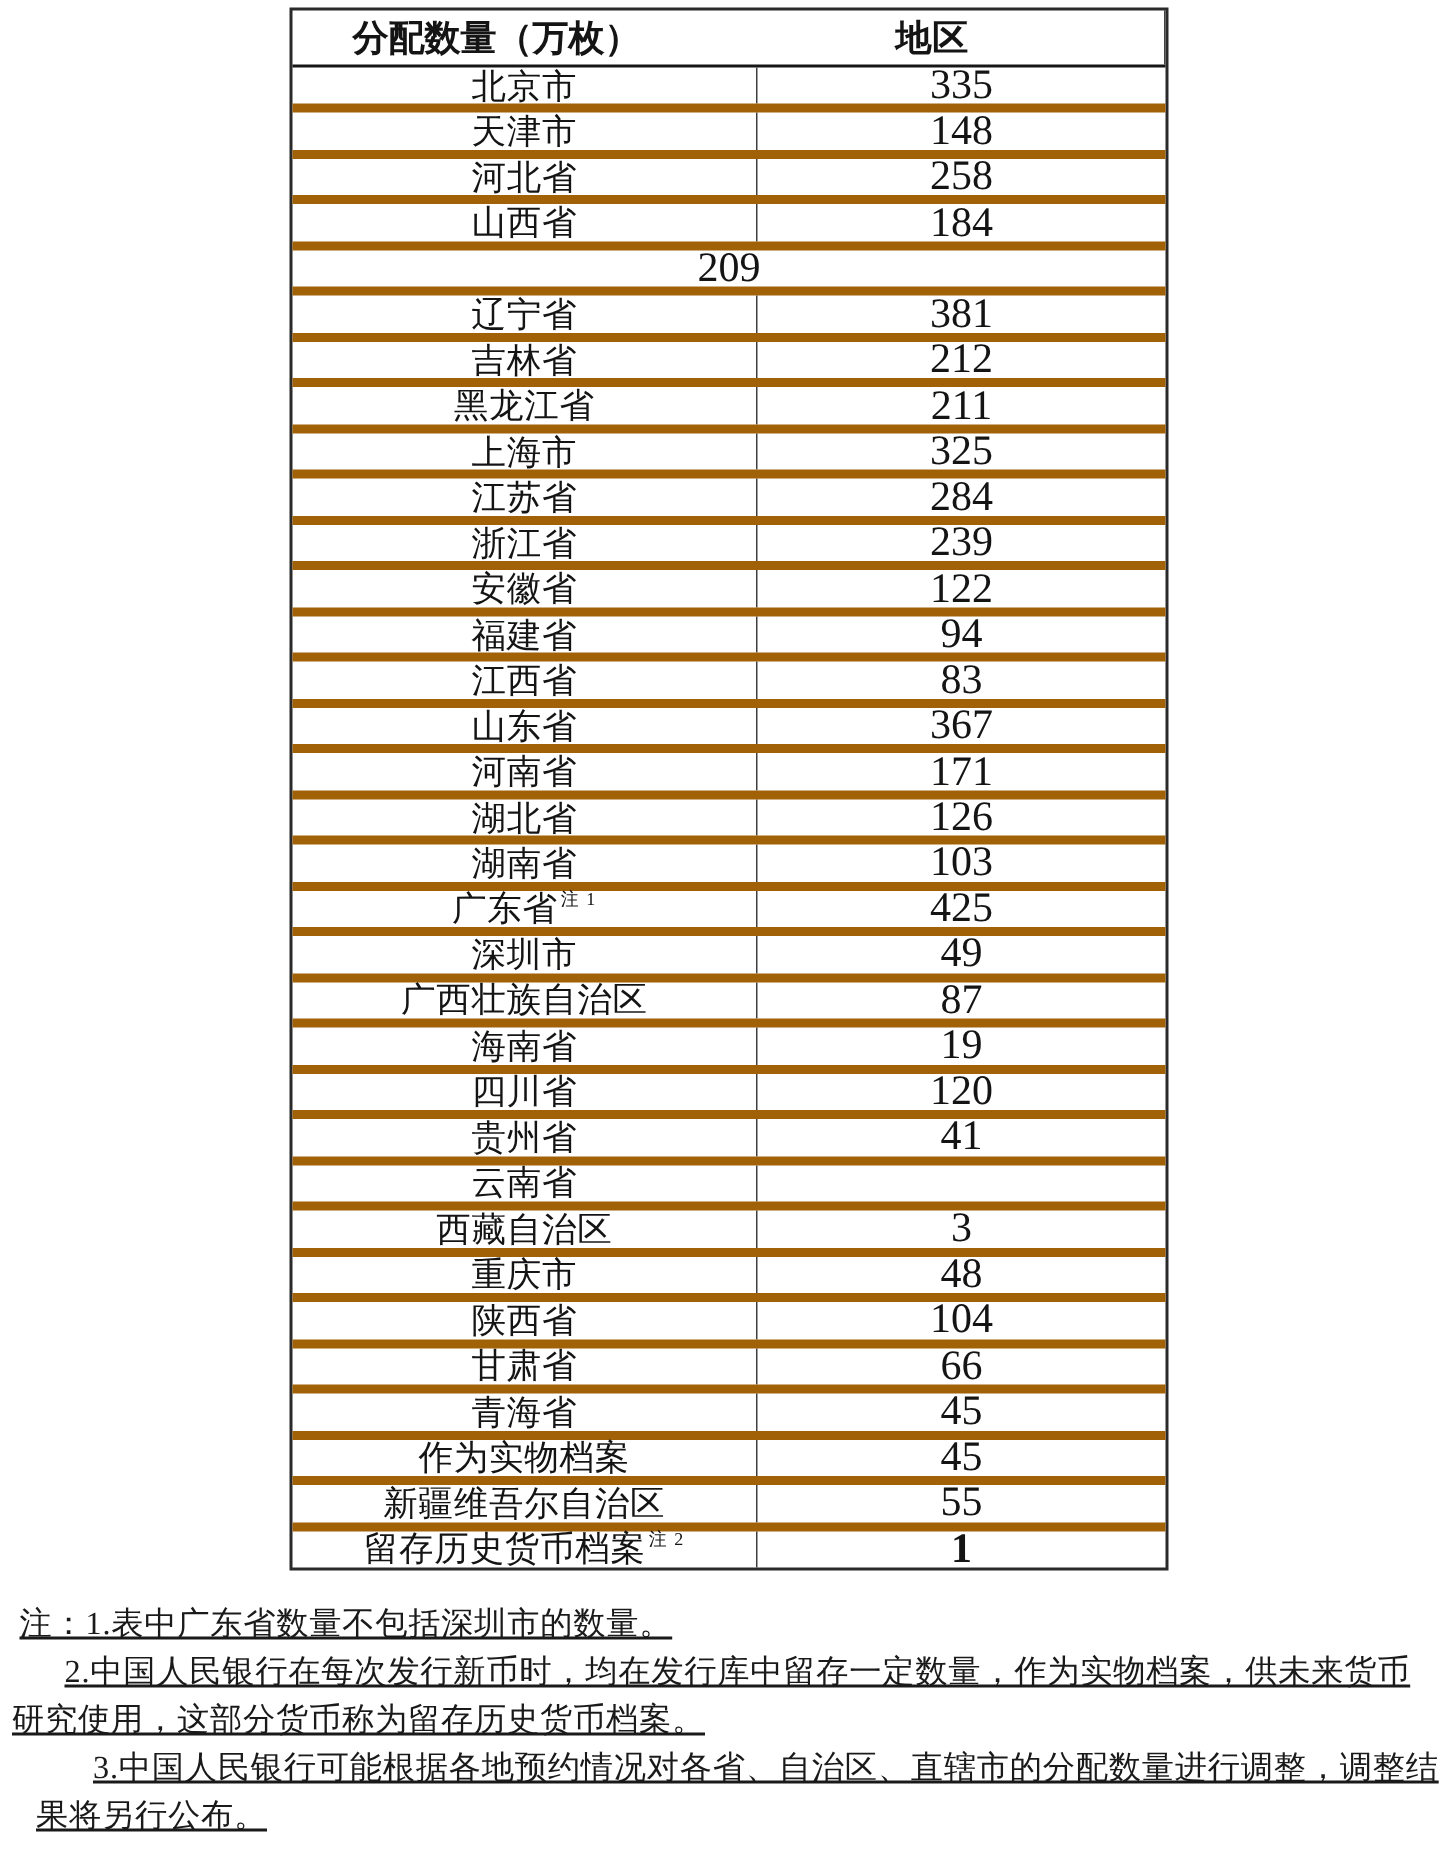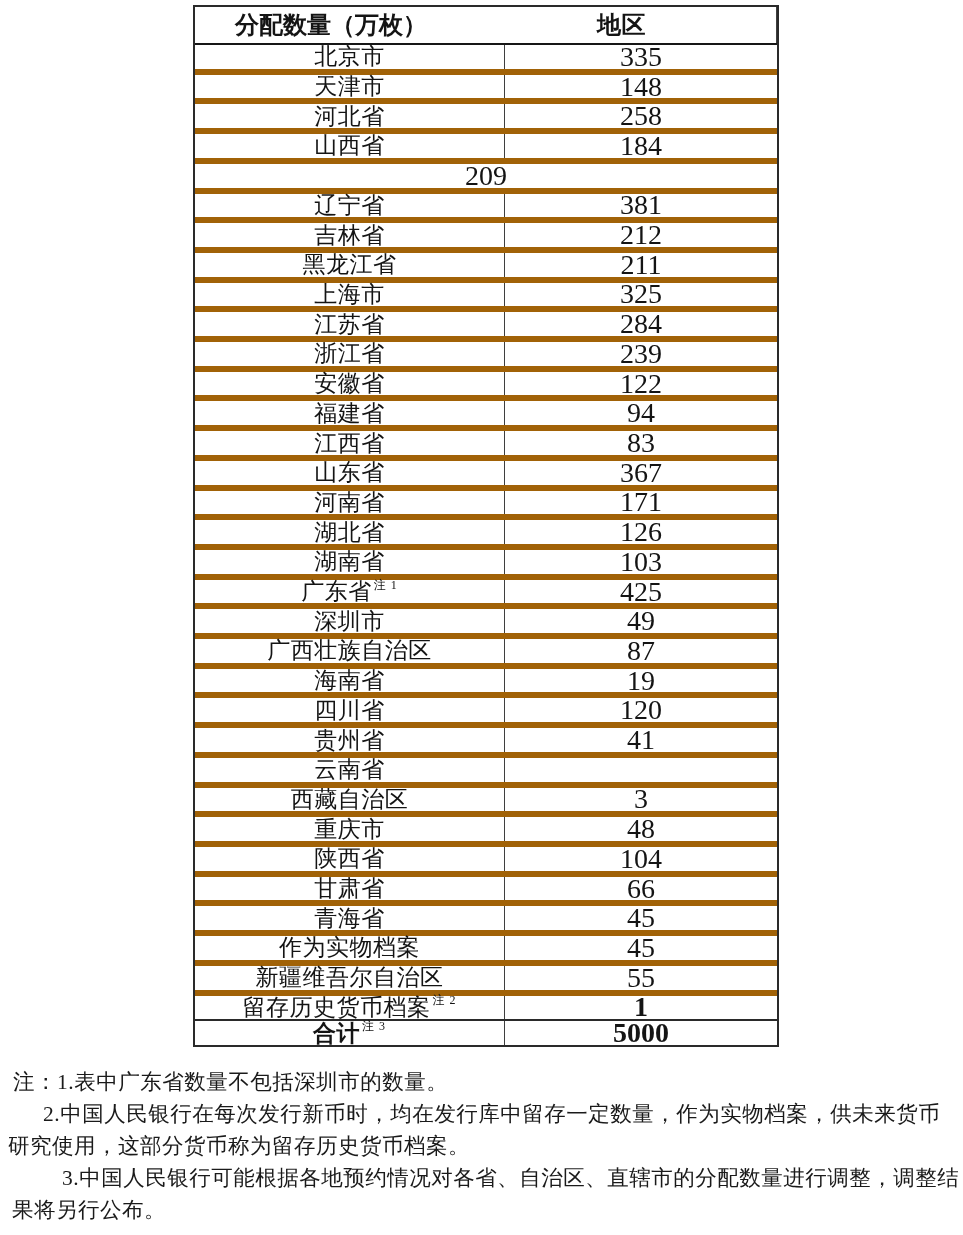--- a/index.html
+++ b/index.html
@@ -83,20 +83,21 @@
   
   .footnotes {
     position: absolute;
     left: 8px;
     top: 1066px;
     width: 954px;
     font-size: 21.5px;
     line-height: 32px;
     letter-spacing: 0.5px;
     color: #1a1a1a;
+    text-decoration: underline;
   }
   .fline {
     white-space: nowrap;
   }
 </style>
 </head>
 <body>
 
 <div>
 
@@ -295,31 +296,24 @@
         </div>
         <div class="cell c2">55</div>
       </div>
       <div class="trow">
         <div class="cell c1">
           <span>留存历史货币档案</span>
           <sup class="note">注 2</sup>
         </div>
         <div class="cell c2 bold">1</div>
       </div>
-      <div class="trow total">
-        <div class="cell c1 bold">
-          <span>合计</span>
-          <sup class="note">注 3</sup>
-        </div>
-        <div class="cell c2 bold">5000</div>
-      </div>
     </div>
 
   <div class="footnotes" id="footnotes">
 
   <div class="fline" style="margin-left: 5px;">注：1.表中广东省数量不包括深圳市的数量。</div>
       <div class="fline" style="margin-left: 35px;">2.中国人民银行在每次发行新币时，均在发行库中留存一定数量，作为实物档案，供未来货币</div>
       <div class="fline" style="margin-left: 0px;">研究使用，这部分货币称为留存历史货币档案。</div>
       <div class="fline" style="margin-left: 54px;">3.中国人民银行可能根据各地预约情况对各省、自治区、直辖市的分配数量进行调整，调整结</div>
-      <div class="fline" style="margin-left: 4px;">果将另行公布。</div>
+      <div class="fline" style="margin-left: 16px;">果将另行公布。</div>
     </div>
 
 </div>
 
 </body></html>

